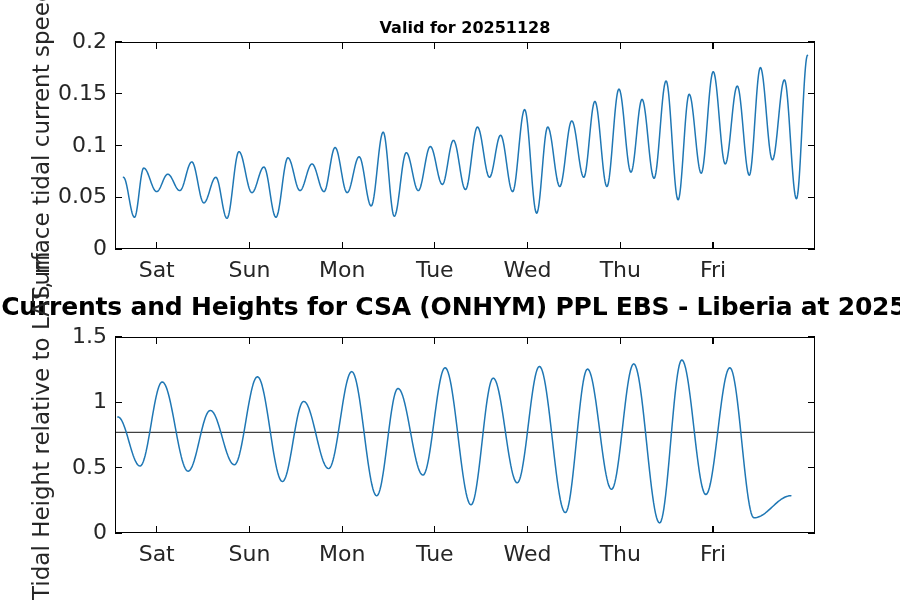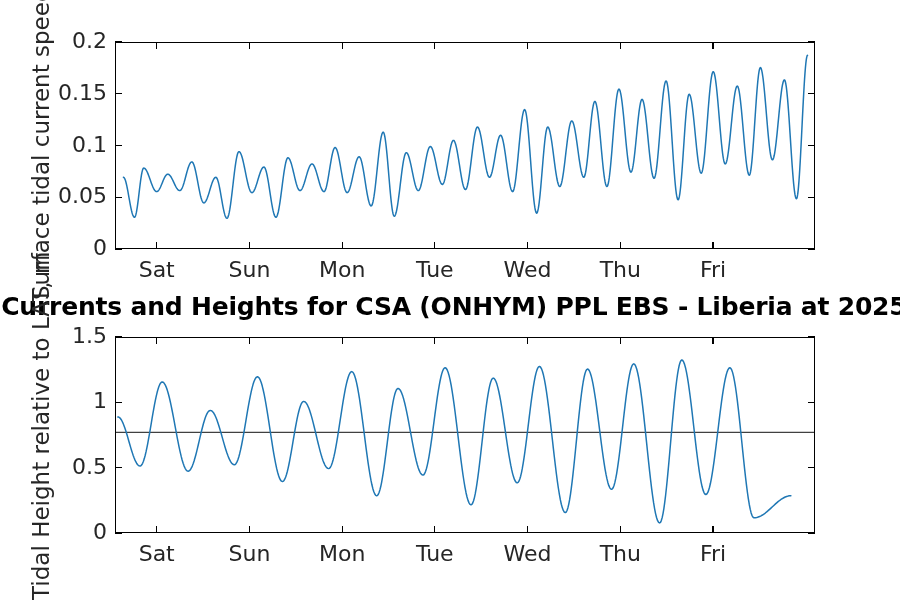--- a/index.html
+++ b/index.html
@@ -103,20 +103,21 @@
     color: #262626;
   }
   #ylabel-top   { left: 30px; top: 300px; }
   #ylabel-bottom{ left: 30px; top: 600px; }
 </style>
 </head>
 <body>
 
 <div id="figure">
 
+  <div id="subplot-title-top">Valid for 20251128</div>
 
   <div class="ylabel" id="ylabel-top">Surface tidal current speed, kn</div>
 
   <div class="axes-box" id="axes-top-box">
     <svg class="plot-svg" id="svg-top" viewBox="0 0 700 207" preserveAspectRatio="none">
         <path d="M7.42 135.58 L7.85 135.73 L8.27 136.17 L8.70 136.90 L9.13 137.90 L9.56 139.16 L9.98 140.66 L10.41 142.38 L10.84 144.30 L11.27 146.39 L11.70 148.61 L12.12 150.94 L12.55 153.33 L12.98 155.77 L13.41 158.20 L13.84 160.60 L14.26 162.92 L14.69 165.15 L15.12 167.23 L15.55 169.15 L15.98 170.87 L16.40 172.38 L16.83 173.64 L17.26 174.64 L17.69 175.36 L18.12 175.80 L18.54 175.95 L18.90 175.77 L19.26 175.23 L19.61 174.34 L19.97 173.10 L20.33 171.55 L20.68 169.70 L21.04 167.58 L21.40 165.22 L21.75 162.65 L22.11 159.92 L22.47 157.05 L22.82 154.10 L23.18 151.11 L23.54 148.12 L23.89 145.17 L24.25 142.30 L24.61 139.57 L24.96 137.00 L25.32 134.64 L25.67 132.52 L26.03 130.67 L26.39 129.12 L26.74 127.88 L27.10 126.99 L27.46 126.45 L27.81 126.27 L28.31 126.36 L28.81 126.62 L29.31 127.04 L29.81 127.63 L30.31 128.38 L30.81 129.26 L31.31 130.28 L31.81 131.41 L32.31 132.64 L32.81 133.95 L33.31 135.32 L33.81 136.74 L34.30 138.17 L34.80 139.61 L35.30 141.02 L35.80 142.39 L36.30 143.70 L36.80 144.93 L37.30 146.07 L37.80 147.08 L38.30 147.97 L38.80 148.71 L39.30 149.30 L39.80 149.73 L40.30 149.99 L40.79 150.08 L41.22 150.01 L41.65 149.82 L42.08 149.50 L42.51 149.07 L42.93 148.52 L43.36 147.86 L43.79 147.11 L44.22 146.28 L44.65 145.37 L45.07 144.40 L45.50 143.38 L45.93 142.34 L46.36 141.28 L46.79 140.22 L47.21 139.17 L47.64 138.16 L48.07 137.19 L48.50 136.28 L48.93 135.44 L49.35 134.69 L49.78 134.04 L50.21 133.49 L50.64 133.05 L51.06 132.74 L51.49 132.54 L51.92 132.48 L52.38 132.54 L52.85 132.72 L53.31 133.02 L53.77 133.43 L54.24 133.95 L54.70 134.56 L55.17 135.27 L55.63 136.06 L56.09 136.91 L56.56 137.82 L57.02 138.78 L57.48 139.76 L57.95 140.76 L58.41 141.76 L58.87 142.74 L59.34 143.70 L59.80 144.61 L60.26 145.46 L60.73 146.25 L61.19 146.96 L61.66 147.57 L62.12 148.09 L62.58 148.50 L63.05 148.80 L63.51 148.98 L63.97 149.04 L64.44 148.93 L64.90 148.62 L65.36 148.10 L65.83 147.38 L66.29 146.48 L66.75 145.40 L67.22 144.16 L67.68 142.78 L68.15 141.28 L68.61 139.69 L69.07 138.02 L69.54 136.30 L70.00 134.55 L70.46 132.80 L70.93 131.08 L71.39 129.41 L71.85 127.82 L72.32 126.32 L72.78 124.94 L73.25 123.70 L73.71 122.62 L74.17 121.72 L74.64 121.00 L75.10 120.48 L75.56 120.17 L76.03 120.06 L76.49 120.21 L76.95 120.66 L77.42 121.41 L77.88 122.43 L78.34 123.72 L78.81 125.27 L79.27 127.03 L79.74 129.00 L80.20 131.14 L80.66 133.42 L81.13 135.81 L81.59 138.26 L82.05 140.76 L82.52 143.26 L82.98 145.71 L83.44 148.10 L83.91 150.38 L84.37 152.52 L84.83 154.49 L85.30 156.25 L85.76 157.80 L86.23 159.09 L86.69 160.11 L87.15 160.86 L87.62 161.31 L88.08 161.46 L88.54 161.37 L89.01 161.08 L89.47 160.62 L89.93 159.98 L90.40 159.17 L90.86 158.21 L91.32 157.10 L91.79 155.87 L92.25 154.53 L92.72 153.11 L93.18 151.62 L93.64 150.08 L94.11 148.52 L94.57 146.96 L95.03 145.43 L95.50 143.93 L95.96 142.51 L96.42 141.17 L96.89 139.94 L97.35 138.84 L97.81 137.88 L98.28 137.07 L98.74 136.43 L99.21 135.96 L99.67 135.68 L100.13 135.58 L100.56 135.74 L100.99 136.19 L101.42 136.93 L101.84 137.96 L102.27 139.25 L102.70 140.79 L103.13 142.56 L103.56 144.53 L103.98 146.67 L104.41 148.94 L104.84 151.33 L105.27 153.79 L105.70 156.28 L106.12 158.78 L106.55 161.24 L106.98 163.63 L107.41 165.90 L107.83 168.04 L108.26 170.01 L108.69 171.78 L109.12 173.32 L109.55 174.61 L109.97 175.64 L110.40 176.38 L110.83 176.83 L111.26 176.99 L111.72 176.74 L112.19 176.01 L112.65 174.80 L113.11 173.13 L113.58 171.03 L114.04 168.53 L114.50 165.65 L114.97 162.46 L115.43 158.98 L115.89 155.28 L116.36 151.40 L116.82 147.40 L117.28 143.35 L117.75 139.29 L118.21 135.30 L118.68 131.42 L119.14 127.72 L119.60 124.24 L120.07 121.04 L120.53 118.17 L120.99 115.66 L121.46 113.56 L121.92 111.90 L122.38 110.69 L122.85 109.96 L123.31 109.71 L123.81 109.86 L124.31 110.31 L124.81 111.06 L125.31 112.08 L125.81 113.37 L126.31 114.92 L126.81 116.68 L127.31 118.65 L127.80 120.79 L128.30 123.07 L128.80 125.46 L129.30 127.91 L129.80 130.41 L130.30 132.91 L130.80 135.36 L131.30 137.75 L131.80 140.03 L132.30 142.17 L132.80 144.14 L133.30 145.90 L133.80 147.45 L134.29 148.74 L134.79 149.76 L135.29 150.51 L135.79 150.96 L136.29 151.11 L136.75 151.02 L137.22 150.73 L137.68 150.27 L138.15 149.63 L138.61 148.82 L139.07 147.86 L139.54 146.75 L140.00 145.52 L140.46 144.18 L140.93 142.76 L141.39 141.27 L141.85 139.73 L142.32 138.17 L142.78 136.61 L143.25 135.08 L143.71 133.58 L144.17 132.16 L144.64 130.82 L145.10 129.59 L145.56 128.49 L146.03 127.53 L146.49 126.72 L146.95 126.08 L147.42 125.61 L147.88 125.33 L148.34 125.24 L148.81 125.42 L149.27 125.97 L149.74 126.88 L150.20 128.14 L150.66 129.72 L151.13 131.61 L151.59 133.78 L152.05 136.19 L152.52 138.81 L152.98 141.60 L153.44 144.52 L153.91 147.54 L154.37 150.59 L154.83 153.65 L155.30 156.66 L155.76 159.58 L156.23 162.38 L156.69 165.00 L157.15 167.41 L157.62 169.57 L158.08 171.46 L158.54 173.05 L159.01 174.30 L159.47 175.21 L159.93 175.77 L160.40 175.95 L160.86 175.73 L161.32 175.08 L161.79 174.00 L162.25 172.51 L162.72 170.64 L163.18 168.40 L163.64 165.84 L164.11 162.99 L164.57 159.88 L165.03 156.58 L165.50 153.12 L165.96 149.55 L166.42 145.94 L166.89 142.32 L167.35 138.75 L167.81 135.29 L168.28 131.99 L168.74 128.88 L169.21 126.03 L169.67 123.47 L170.13 121.23 L170.60 119.36 L171.06 117.87 L171.52 116.79 L171.99 116.14 L172.45 115.92 L172.91 116.04 L173.38 116.40 L173.84 117.00 L174.30 117.82 L174.77 118.85 L175.23 120.08 L175.70 121.50 L176.16 123.07 L176.62 124.78 L177.09 126.61 L177.55 128.52 L178.01 130.48 L178.48 132.48 L178.94 134.48 L179.40 136.44 L179.87 138.35 L180.33 140.18 L180.79 141.89 L181.26 143.46 L181.72 144.88 L182.19 146.11 L182.65 147.14 L183.11 147.96 L183.58 148.56 L184.04 148.92 L184.50 149.04 L184.97 148.94 L185.43 148.65 L185.89 148.17 L186.36 147.50 L186.82 146.66 L187.28 145.66 L187.75 144.51 L188.21 143.23 L188.68 141.84 L189.14 140.36 L189.60 138.80 L190.07 137.21 L190.53 135.58 L190.99 133.96 L191.46 132.37 L191.92 130.81 L192.38 129.33 L192.85 127.94 L193.31 126.66 L193.77 125.51 L194.24 124.51 L194.70 123.67 L195.17 123.00 L195.63 122.52 L196.09 122.23 L196.56 122.13 L197.02 122.23 L197.48 122.54 L197.95 123.04 L198.41 123.73 L198.87 124.60 L199.34 125.64 L199.80 126.84 L200.26 128.17 L200.73 129.61 L201.19 131.15 L201.66 132.76 L202.12 134.42 L202.58 136.10 L203.05 137.79 L203.51 139.45 L203.97 141.06 L204.44 142.60 L204.90 144.04 L205.36 145.37 L205.83 146.56 L206.29 147.60 L206.75 148.47 L207.22 149.17 L207.68 149.67 L208.15 149.97 L208.61 150.08 L209.04 149.91 L209.47 149.43 L209.89 148.63 L210.32 147.53 L210.75 146.14 L211.18 144.48 L211.60 142.58 L212.03 140.46 L212.46 138.16 L212.89 135.71 L213.32 133.15 L213.74 130.50 L214.17 127.82 L214.60 125.14 L215.03 122.50 L215.46 119.93 L215.88 117.48 L216.31 115.18 L216.74 113.07 L217.17 111.17 L217.60 109.51 L218.02 108.12 L218.45 107.02 L218.88 106.22 L219.31 105.73 L219.74 105.57 L220.20 105.74 L220.66 106.23 L221.13 107.05 L221.59 108.18 L222.05 109.60 L222.52 111.30 L222.98 113.24 L223.44 115.41 L223.91 117.76 L224.37 120.27 L224.83 122.89 L225.30 125.60 L225.76 128.34 L226.23 131.08 L226.69 133.79 L227.15 136.41 L227.62 138.92 L228.08 141.27 L228.54 143.44 L229.01 145.38 L229.47 147.08 L229.93 148.50 L230.40 149.63 L230.86 150.45 L231.32 150.94 L231.79 151.11 L232.25 150.98 L232.72 150.58 L233.18 149.93 L233.64 149.04 L234.11 147.90 L234.57 146.55 L235.03 145.01 L235.50 143.29 L235.96 141.41 L236.42 139.42 L236.89 137.33 L237.35 135.18 L237.81 133.00 L238.28 130.81 L238.74 128.66 L239.21 126.57 L239.67 124.58 L240.13 122.71 L240.60 120.99 L241.06 119.44 L241.52 118.09 L241.99 116.96 L242.45 116.06 L242.91 115.41 L243.38 115.02 L243.84 114.89 L244.30 115.07 L244.77 115.61 L245.23 116.50 L245.70 117.73 L246.16 119.28 L246.62 121.13 L247.09 123.25 L247.55 125.61 L248.01 128.18 L248.48 130.92 L248.94 133.78 L249.40 136.73 L249.87 139.72 L250.33 142.72 L250.79 145.67 L251.26 148.53 L251.72 151.27 L252.19 153.84 L252.65 156.20 L253.11 158.32 L253.58 160.17 L254.04 161.72 L254.50 162.95 L254.97 163.84 L255.43 164.38 L255.89 164.56 L256.36 164.29 L256.82 163.48 L257.28 162.14 L257.75 160.30 L258.21 157.97 L258.68 155.19 L259.14 152.01 L259.60 148.47 L260.07 144.62 L260.53 140.52 L260.99 136.22 L261.46 131.80 L261.92 127.31 L262.38 122.81 L262.85 118.39 L263.31 114.09 L263.77 109.99 L264.24 106.14 L264.70 102.60 L265.17 99.42 L265.63 96.64 L266.09 94.31 L266.56 92.47 L267.02 91.13 L267.48 90.32 L267.95 90.05 L268.37 90.35 L268.80 91.28 L269.23 92.80 L269.66 94.91 L270.09 97.56 L270.51 100.72 L270.94 104.34 L271.37 108.37 L271.80 112.76 L272.23 117.43 L272.65 122.32 L273.08 127.37 L273.51 132.48 L273.94 137.59 L274.37 142.64 L274.79 147.53 L275.22 152.20 L275.65 156.59 L276.08 160.62 L276.51 164.24 L276.93 167.40 L277.36 170.05 L277.79 172.16 L278.22 173.68 L278.64 174.61 L279.07 174.91 L279.54 174.68 L280.00 173.98 L280.46 172.83 L280.93 171.24 L281.39 169.24 L281.85 166.85 L282.32 164.11 L282.78 161.06 L283.25 157.74 L283.71 154.21 L284.17 150.51 L284.64 146.70 L285.10 142.83 L285.56 138.96 L286.03 135.15 L286.49 131.45 L286.95 127.92 L287.42 124.60 L287.88 121.55 L288.34 118.81 L288.81 116.42 L289.27 114.42 L289.74 112.83 L290.20 111.68 L290.66 110.98 L291.13 110.75 L291.59 110.88 L292.05 111.30 L292.52 111.99 L292.98 112.94 L293.44 114.13 L293.91 115.56 L294.37 117.20 L294.83 119.02 L295.30 120.99 L295.76 123.10 L296.23 125.31 L296.69 127.58 L297.15 129.89 L297.62 132.20 L298.08 134.47 L298.54 136.68 L299.01 138.79 L299.47 140.77 L299.93 142.59 L300.40 144.22 L300.86 145.65 L301.32 146.85 L301.79 147.80 L302.25 148.48 L302.72 148.90 L303.18 149.04 L303.64 148.88 L304.11 148.39 L304.57 147.59 L305.03 146.49 L305.50 145.10 L305.96 143.44 L306.42 141.54 L306.89 139.43 L307.35 137.13 L307.81 134.68 L308.28 132.11 L308.74 129.47 L309.21 126.79 L309.67 124.11 L310.13 121.46 L310.60 118.90 L311.06 116.45 L311.52 114.15 L311.99 112.03 L312.45 110.13 L312.91 108.47 L313.38 107.08 L313.84 105.98 L314.30 105.18 L314.77 104.70 L315.23 104.53 L315.70 104.67 L316.16 105.09 L316.62 105.78 L317.09 106.73 L317.55 107.92 L318.01 109.35 L318.48 110.99 L318.94 112.81 L319.40 114.78 L319.87 116.89 L320.33 119.10 L320.79 121.37 L321.26 123.68 L321.72 125.99 L322.19 128.26 L322.65 130.47 L323.11 132.58 L323.58 134.56 L324.04 136.38 L324.50 138.01 L324.97 139.44 L325.43 140.64 L325.89 141.59 L326.36 142.27 L326.82 142.69 L327.28 142.83 L327.71 142.67 L328.14 142.18 L328.57 141.38 L329.00 140.28 L329.42 138.89 L329.85 137.23 L330.28 135.33 L330.71 133.22 L331.14 130.92 L331.56 128.47 L331.99 125.90 L332.42 123.26 L332.85 120.58 L333.28 117.90 L333.70 115.25 L334.13 112.69 L334.56 110.24 L334.99 107.94 L335.42 105.82 L335.84 103.92 L336.27 102.26 L336.70 100.87 L337.13 99.77 L337.55 98.97 L337.98 98.49 L338.41 98.33 L338.87 98.51 L339.34 99.05 L339.80 99.94 L340.26 101.17 L340.73 102.72 L341.19 104.57 L341.66 106.69 L342.12 109.05 L342.58 111.62 L343.05 114.36 L343.51 117.22 L343.97 120.17 L344.44 123.17 L344.90 126.16 L345.36 129.11 L345.83 131.97 L346.29 134.71 L346.75 137.28 L347.22 139.64 L347.68 141.76 L348.15 143.61 L348.61 145.16 L349.07 146.39 L349.54 147.28 L350.00 147.82 L350.46 148.00 L350.93 147.77 L351.39 147.09 L351.85 145.95 L352.32 144.39 L352.78 142.42 L353.25 140.07 L353.71 137.37 L354.17 134.37 L354.64 131.11 L355.10 127.63 L355.56 123.99 L356.03 120.24 L356.49 116.44 L356.95 112.63 L357.42 108.88 L357.88 105.24 L358.34 101.77 L358.81 98.51 L359.27 95.50 L359.74 92.81 L360.20 90.46 L360.66 88.49 L361.13 86.92 L361.59 85.79 L362.05 85.10 L362.52 84.87 L362.98 85.05 L363.44 85.61 L363.91 86.52 L364.37 87.77 L364.83 89.36 L365.30 91.25 L365.76 93.41 L366.23 95.82 L366.69 98.44 L367.15 101.24 L367.62 104.16 L368.08 107.17 L368.54 110.23 L369.01 113.28 L369.47 116.30 L369.93 119.22 L370.40 122.01 L370.86 124.63 L371.32 127.04 L371.79 129.21 L372.25 131.10 L372.72 132.68 L373.18 133.94 L373.64 134.85 L374.11 135.40 L374.57 135.58 L375.00 135.43 L375.43 134.97 L375.85 134.21 L376.28 133.15 L376.71 131.83 L377.14 130.25 L377.56 128.44 L377.99 126.42 L378.42 124.23 L378.85 121.89 L379.28 119.45 L379.70 116.92 L380.13 114.37 L380.56 111.81 L380.99 109.29 L381.42 106.84 L381.84 104.51 L382.27 102.31 L382.70 100.30 L383.13 98.49 L383.56 96.91 L383.98 95.58 L384.41 94.53 L384.84 93.77 L385.27 93.30 L385.70 93.15 L386.16 93.36 L386.62 93.98 L387.09 95.00 L387.55 96.41 L388.01 98.19 L388.48 100.31 L388.94 102.74 L389.40 105.44 L389.87 108.39 L390.33 111.52 L390.79 114.80 L391.26 118.18 L391.72 121.61 L392.19 125.04 L392.65 128.42 L393.11 131.71 L393.58 134.84 L394.04 137.78 L394.50 140.49 L394.97 142.92 L395.43 145.04 L395.89 146.81 L396.36 148.23 L396.82 149.25 L397.28 149.87 L397.75 150.08 L398.21 149.77 L398.68 148.87 L399.14 147.38 L399.60 145.33 L400.07 142.75 L400.53 139.66 L400.99 136.13 L401.46 132.19 L401.92 127.91 L402.38 123.36 L402.85 118.58 L403.31 113.67 L403.77 108.68 L404.24 103.68 L404.70 98.77 L405.17 93.99 L405.63 89.44 L406.09 85.16 L406.56 81.22 L407.02 77.69 L407.48 74.60 L407.95 72.02 L408.41 69.97 L408.87 68.48 L409.34 67.58 L409.80 67.27 L410.26 67.66 L410.73 68.79 L411.19 70.67 L411.66 73.26 L412.12 76.53 L412.58 80.42 L413.05 84.88 L413.51 89.85 L413.97 95.25 L414.44 101.01 L414.90 107.03 L415.36 113.24 L415.83 119.54 L416.29 125.84 L416.75 132.05 L417.22 138.08 L417.68 143.83 L418.15 149.23 L418.61 154.20 L419.07 158.67 L419.54 162.56 L420.00 165.82 L420.46 168.41 L420.93 170.29 L421.39 171.43 L421.85 171.81 L422.28 171.49 L422.71 170.55 L423.14 168.99 L423.57 166.83 L423.99 164.12 L424.42 160.88 L424.85 157.17 L425.28 153.03 L425.71 148.54 L426.13 143.75 L426.56 138.74 L426.99 133.58 L427.42 128.34 L427.85 123.10 L428.27 117.94 L428.70 112.93 L429.13 108.14 L429.56 103.65 L429.98 99.51 L430.41 95.80 L430.84 92.56 L431.27 89.85 L431.70 87.69 L432.12 86.13 L432.55 85.19 L432.98 84.87 L433.44 85.09 L433.91 85.74 L434.37 86.82 L434.83 88.31 L435.30 90.18 L435.76 92.42 L436.23 94.98 L436.69 97.83 L437.15 100.94 L437.62 104.24 L438.08 107.70 L438.54 111.27 L439.01 114.89 L439.47 118.50 L439.93 122.07 L440.40 125.53 L440.86 128.83 L441.32 131.94 L441.79 134.79 L442.25 137.35 L442.72 139.59 L443.18 141.46 L443.64 142.95 L444.11 144.03 L444.57 144.68 L445.03 144.90 L445.50 144.66 L445.96 143.94 L446.42 142.75 L446.89 141.11 L447.35 139.04 L447.81 136.57 L448.28 133.74 L448.74 130.59 L449.21 127.17 L449.67 123.52 L450.13 119.71 L450.60 115.77 L451.06 111.78 L451.52 107.79 L451.99 103.85 L452.45 100.04 L452.91 96.39 L453.38 92.97 L453.84 89.82 L454.30 86.99 L454.77 84.52 L455.23 82.45 L455.70 80.81 L456.16 79.62 L456.62 78.90 L457.09 78.66 L457.55 78.87 L458.01 79.49 L458.48 80.51 L458.94 81.92 L459.40 83.70 L459.87 85.82 L460.33 88.25 L460.79 90.95 L461.26 93.90 L461.72 97.03 L462.19 100.31 L462.65 103.69 L463.11 107.12 L463.58 110.55 L464.04 113.93 L464.50 117.22 L464.97 120.35 L465.43 123.29 L465.89 126.00 L466.36 128.43 L466.82 130.55 L467.28 132.32 L467.75 133.74 L468.21 134.76 L468.68 135.38 L469.14 135.58 L469.57 135.31 L469.99 134.47 L470.42 133.10 L470.85 131.20 L471.28 128.81 L471.71 125.95 L472.13 122.68 L472.56 119.04 L472.99 115.09 L473.42 110.87 L473.85 106.45 L474.27 101.91 L474.70 97.29 L475.13 92.67 L475.56 88.13 L475.99 83.71 L476.41 79.49 L476.84 75.54 L477.27 71.90 L477.70 68.63 L478.13 65.77 L478.55 63.38 L478.98 61.48 L479.41 60.11 L479.84 59.27 L480.26 59.00 L480.73 59.31 L481.19 60.24 L481.66 61.79 L482.12 63.91 L482.58 66.60 L483.05 69.80 L483.51 73.46 L483.97 77.55 L484.44 81.99 L484.90 86.72 L485.36 91.67 L485.83 96.77 L486.29 101.95 L486.75 107.12 L487.22 112.23 L487.68 117.18 L488.15 121.91 L488.61 126.35 L489.07 130.43 L489.54 134.10 L490.00 137.30 L490.46 139.98 L490.93 142.11 L491.39 143.65 L491.85 144.59 L492.32 144.90 L492.78 144.54 L493.25 143.47 L493.71 141.71 L494.17 139.27 L494.64 136.20 L495.10 132.54 L495.56 128.34 L496.03 123.66 L496.49 118.58 L496.95 113.17 L497.42 107.50 L497.88 101.66 L498.34 95.74 L498.81 89.81 L499.27 83.97 L499.74 78.30 L500.20 72.89 L500.66 67.81 L501.13 63.14 L501.59 58.94 L502.05 55.28 L502.52 52.21 L502.98 49.77 L503.44 48.00 L503.91 46.93 L504.37 46.58 L504.83 46.88 L505.30 47.79 L505.76 49.30 L506.23 51.38 L506.69 54.00 L507.15 57.12 L507.62 60.70 L508.08 64.68 L508.54 69.01 L509.01 73.63 L509.47 78.46 L509.93 83.44 L510.40 88.49 L510.86 93.55 L511.32 98.52 L511.79 103.36 L512.25 107.97 L512.72 112.30 L513.18 116.29 L513.64 119.87 L514.11 122.99 L514.57 125.61 L515.03 127.69 L515.50 129.19 L515.96 130.10 L516.42 130.41 L516.85 130.14 L517.28 129.34 L517.71 128.02 L518.14 126.20 L518.56 123.91 L518.99 121.17 L519.42 118.03 L519.85 114.54 L520.28 110.74 L520.70 106.70 L521.13 102.46 L521.56 98.10 L521.99 93.67 L522.41 89.24 L522.84 84.87 L523.27 80.64 L523.70 76.59 L524.13 72.80 L524.55 69.30 L524.98 66.17 L525.41 63.43 L525.84 61.13 L526.27 59.31 L526.69 57.99 L527.12 57.19 L527.55 56.93 L528.01 57.22 L528.48 58.08 L528.94 59.51 L529.40 61.49 L529.87 63.98 L530.33 66.95 L530.79 70.35 L531.26 74.14 L531.72 78.25 L532.19 82.64 L532.65 87.24 L533.11 91.97 L533.58 96.77 L534.04 101.58 L534.50 106.31 L534.97 110.90 L535.43 115.29 L535.89 119.41 L536.36 123.20 L536.82 126.60 L537.28 129.57 L537.75 132.06 L538.21 134.03 L538.68 135.46 L539.14 136.33 L539.60 136.62 L540.07 136.26 L540.53 135.19 L540.99 133.43 L541.46 130.99 L541.92 127.92 L542.38 124.26 L542.85 120.06 L543.31 115.38 L543.77 110.30 L544.24 104.89 L544.70 99.22 L545.17 93.38 L545.63 87.46 L546.09 81.53 L546.56 75.69 L547.02 70.02 L547.48 64.61 L547.95 59.53 L548.41 54.86 L548.87 50.66 L549.34 47.00 L549.80 43.93 L550.26 41.49 L550.73 39.72 L551.19 38.65 L551.66 38.30 L552.12 38.73 L552.58 40.04 L553.05 42.20 L553.51 45.17 L553.97 48.92 L554.44 53.39 L554.90 58.52 L555.36 64.22 L555.83 70.43 L556.29 77.04 L556.75 83.96 L557.22 91.09 L557.68 98.32 L558.15 105.56 L558.61 112.69 L559.07 119.61 L559.54 126.22 L560.00 132.43 L560.46 138.13 L560.93 143.26 L561.39 147.73 L561.85 151.48 L562.32 154.45 L562.78 156.61 L563.25 157.92 L563.71 158.36 L564.14 157.97 L564.56 156.81 L564.99 154.89 L565.42 152.25 L565.85 148.92 L566.28 144.95 L566.70 140.40 L567.13 135.33 L567.56 129.82 L567.99 123.95 L568.42 117.81 L568.84 111.48 L569.27 105.05 L569.70 98.63 L570.13 92.30 L570.56 86.15 L570.98 80.28 L571.41 74.77 L571.84 69.71 L572.27 65.16 L572.69 61.19 L573.12 57.86 L573.55 55.21 L573.98 53.30 L574.41 52.14 L574.83 51.75 L575.30 52.04 L575.76 52.91 L576.23 54.34 L576.69 56.31 L577.15 58.80 L577.62 61.77 L578.08 65.17 L578.54 68.96 L579.01 73.08 L579.47 77.47 L579.93 82.06 L580.40 86.79 L580.86 91.60 L581.32 96.40 L581.79 101.13 L582.25 105.73 L582.72 110.12 L583.18 114.23 L583.64 118.02 L584.11 121.42 L584.57 124.39 L585.03 126.88 L585.50 128.86 L585.96 130.29 L586.42 131.15 L586.89 131.44 L587.35 131.07 L587.81 129.96 L588.28 128.12 L588.74 125.58 L589.21 122.38 L589.67 118.56 L590.13 114.19 L590.60 109.32 L591.06 104.02 L591.52 98.38 L591.99 92.47 L592.45 86.39 L592.91 80.21 L593.38 74.04 L593.84 67.95 L594.30 62.05 L594.77 56.40 L595.23 51.11 L595.70 46.24 L596.16 41.86 L596.62 38.05 L597.09 34.85 L597.55 32.31 L598.01 30.47 L598.48 29.35 L598.94 28.98 L599.40 29.32 L599.87 30.33 L600.33 32.01 L600.79 34.31 L601.26 37.22 L601.72 40.69 L602.19 44.67 L602.65 49.10 L603.11 53.91 L603.58 59.04 L604.04 64.41 L604.50 69.94 L604.97 75.56 L605.43 81.17 L605.89 86.70 L606.36 92.07 L606.82 97.20 L607.28 102.01 L607.75 106.44 L608.21 110.42 L608.68 113.89 L609.14 116.80 L609.60 119.10 L610.07 120.78 L610.53 121.79 L610.99 122.13 L611.46 121.84 L611.92 120.99 L612.38 119.57 L612.85 117.62 L613.31 115.17 L613.77 112.24 L614.24 108.88 L614.70 105.14 L615.17 101.08 L615.63 96.75 L616.09 92.21 L616.56 87.54 L617.02 82.80 L617.48 78.06 L617.95 73.39 L618.41 68.85 L618.87 64.52 L619.34 60.46 L619.80 56.72 L620.26 53.36 L620.73 50.43 L621.19 47.98 L621.66 46.03 L622.12 44.61 L622.58 43.76 L623.05 43.47 L623.51 43.80 L623.97 44.78 L624.44 46.40 L624.90 48.63 L625.36 51.44 L625.83 54.79 L626.29 58.64 L626.75 62.92 L627.22 67.57 L627.68 72.53 L628.15 77.72 L628.61 83.07 L629.07 88.49 L629.54 93.92 L630.00 99.27 L630.46 104.46 L630.93 109.42 L631.39 114.07 L631.85 118.35 L632.32 122.19 L632.78 125.55 L633.25 128.36 L633.71 130.59 L634.17 132.21 L634.64 133.19 L635.10 133.52 L635.53 133.12 L635.96 131.94 L636.38 129.98 L636.81 127.29 L637.24 123.90 L637.67 119.85 L638.09 115.21 L638.52 110.04 L638.95 104.43 L639.38 98.45 L639.81 92.18 L640.23 85.73 L640.66 79.18 L641.09 72.63 L641.52 66.17 L641.95 59.91 L642.37 53.93 L642.80 48.31 L643.23 43.15 L643.66 38.51 L644.09 34.46 L644.51 31.06 L644.94 28.37 L645.37 26.42 L645.80 25.24 L646.23 24.84 L646.69 25.18 L647.15 26.19 L647.62 27.87 L648.08 30.17 L648.54 33.08 L649.01 36.55 L649.47 40.53 L649.93 44.96 L650.40 49.77 L650.86 54.90 L651.32 60.27 L651.79 65.80 L652.25 71.41 L652.72 77.03 L653.18 82.56 L653.64 87.93 L654.11 93.06 L654.57 97.87 L655.03 102.30 L655.50 106.28 L655.96 109.75 L656.42 112.66 L656.89 114.96 L657.35 116.64 L657.81 117.65 L658.28 117.99 L658.74 117.70 L659.21 116.82 L659.67 115.37 L660.13 113.37 L660.60 110.84 L661.06 107.84 L661.52 104.39 L661.99 100.55 L662.45 96.38 L662.91 91.94 L663.38 87.28 L663.84 82.49 L664.30 77.63 L664.77 72.76 L665.23 67.97 L665.70 63.31 L666.16 58.87 L666.62 54.70 L667.09 50.86 L667.55 47.41 L668.01 44.41 L668.48 41.88 L668.94 39.88 L669.40 38.43 L669.87 37.55 L670.33 37.26 L670.79 37.70 L671.26 39.00 L671.72 41.16 L672.19 44.14 L672.65 47.89 L673.11 52.36 L673.58 57.48 L674.04 63.19 L674.50 69.39 L674.97 76.00 L675.43 82.92 L675.89 90.05 L676.36 97.29 L676.82 104.53 L677.28 111.66 L677.75 118.58 L678.21 125.19 L678.68 131.39 L679.14 137.10 L679.60 142.22 L680.07 146.69 L680.53 150.44 L680.99 153.42 L681.46 155.58 L681.92 156.88 L682.38 157.32 L682.81 156.79 L683.24 155.21 L683.67 152.61 L684.10 149.02 L684.52 144.50 L684.95 139.10 L685.38 132.91 L685.81 126.03 L686.24 118.54 L686.66 110.56 L687.09 102.21 L687.52 93.60 L687.95 84.87 L688.37 76.14 L688.80 67.53 L689.23 59.18 L689.66 51.20 L690.09 43.71 L690.51 36.83 L690.94 30.64 L691.37 25.24 L691.80 20.72 L692.23 17.13 L692.65 14.53 L693.08 12.95 L693.51 12.42" fill="none" stroke="#1f77b4" stroke-width="1.5" stroke-linejoin="round" stroke-linecap="round" vector-effect="non-scaling-stroke"></path>
       </svg>
   </div>
 
   <div id="main-title">Tidal Currents and Heights for CSA (ONHYM) PPL EBS  - Liberia at 20251128</div>

